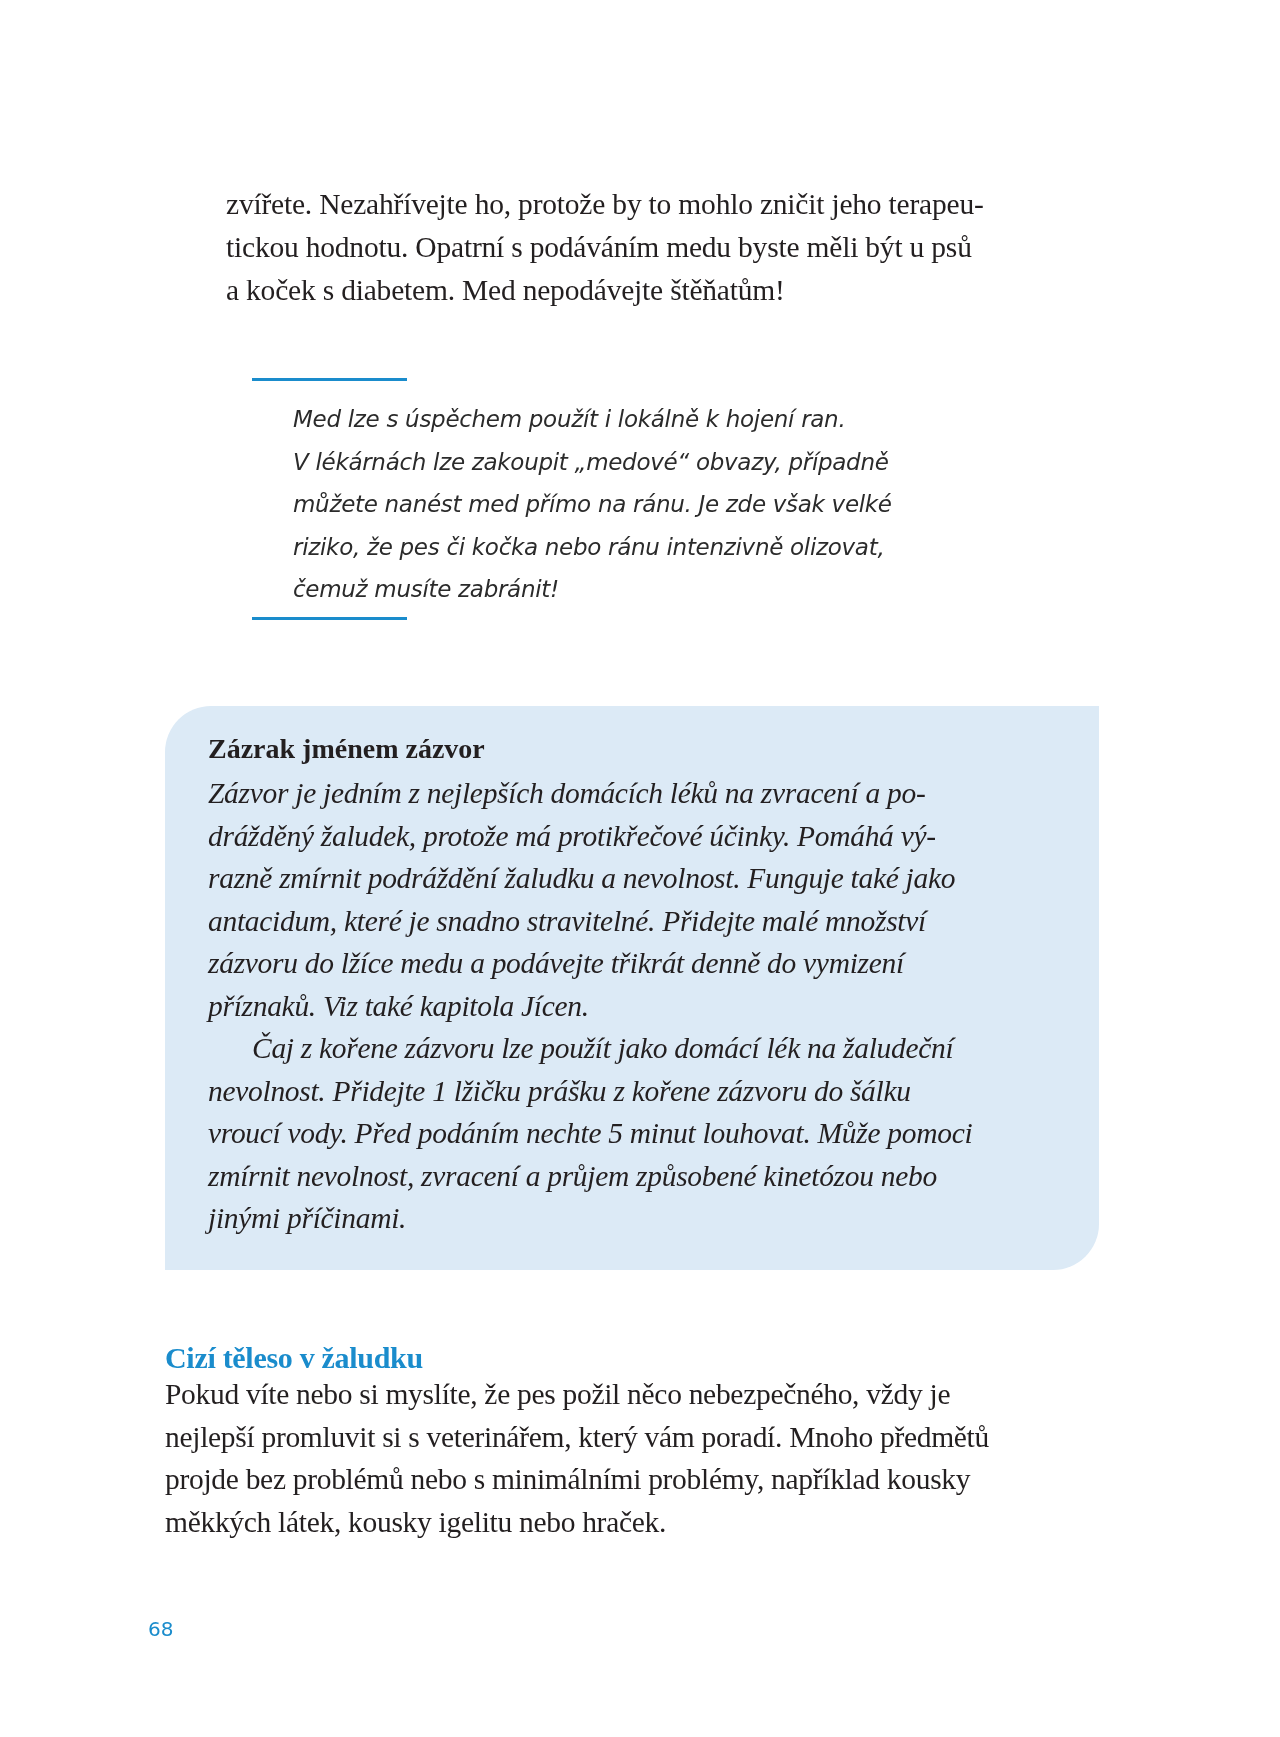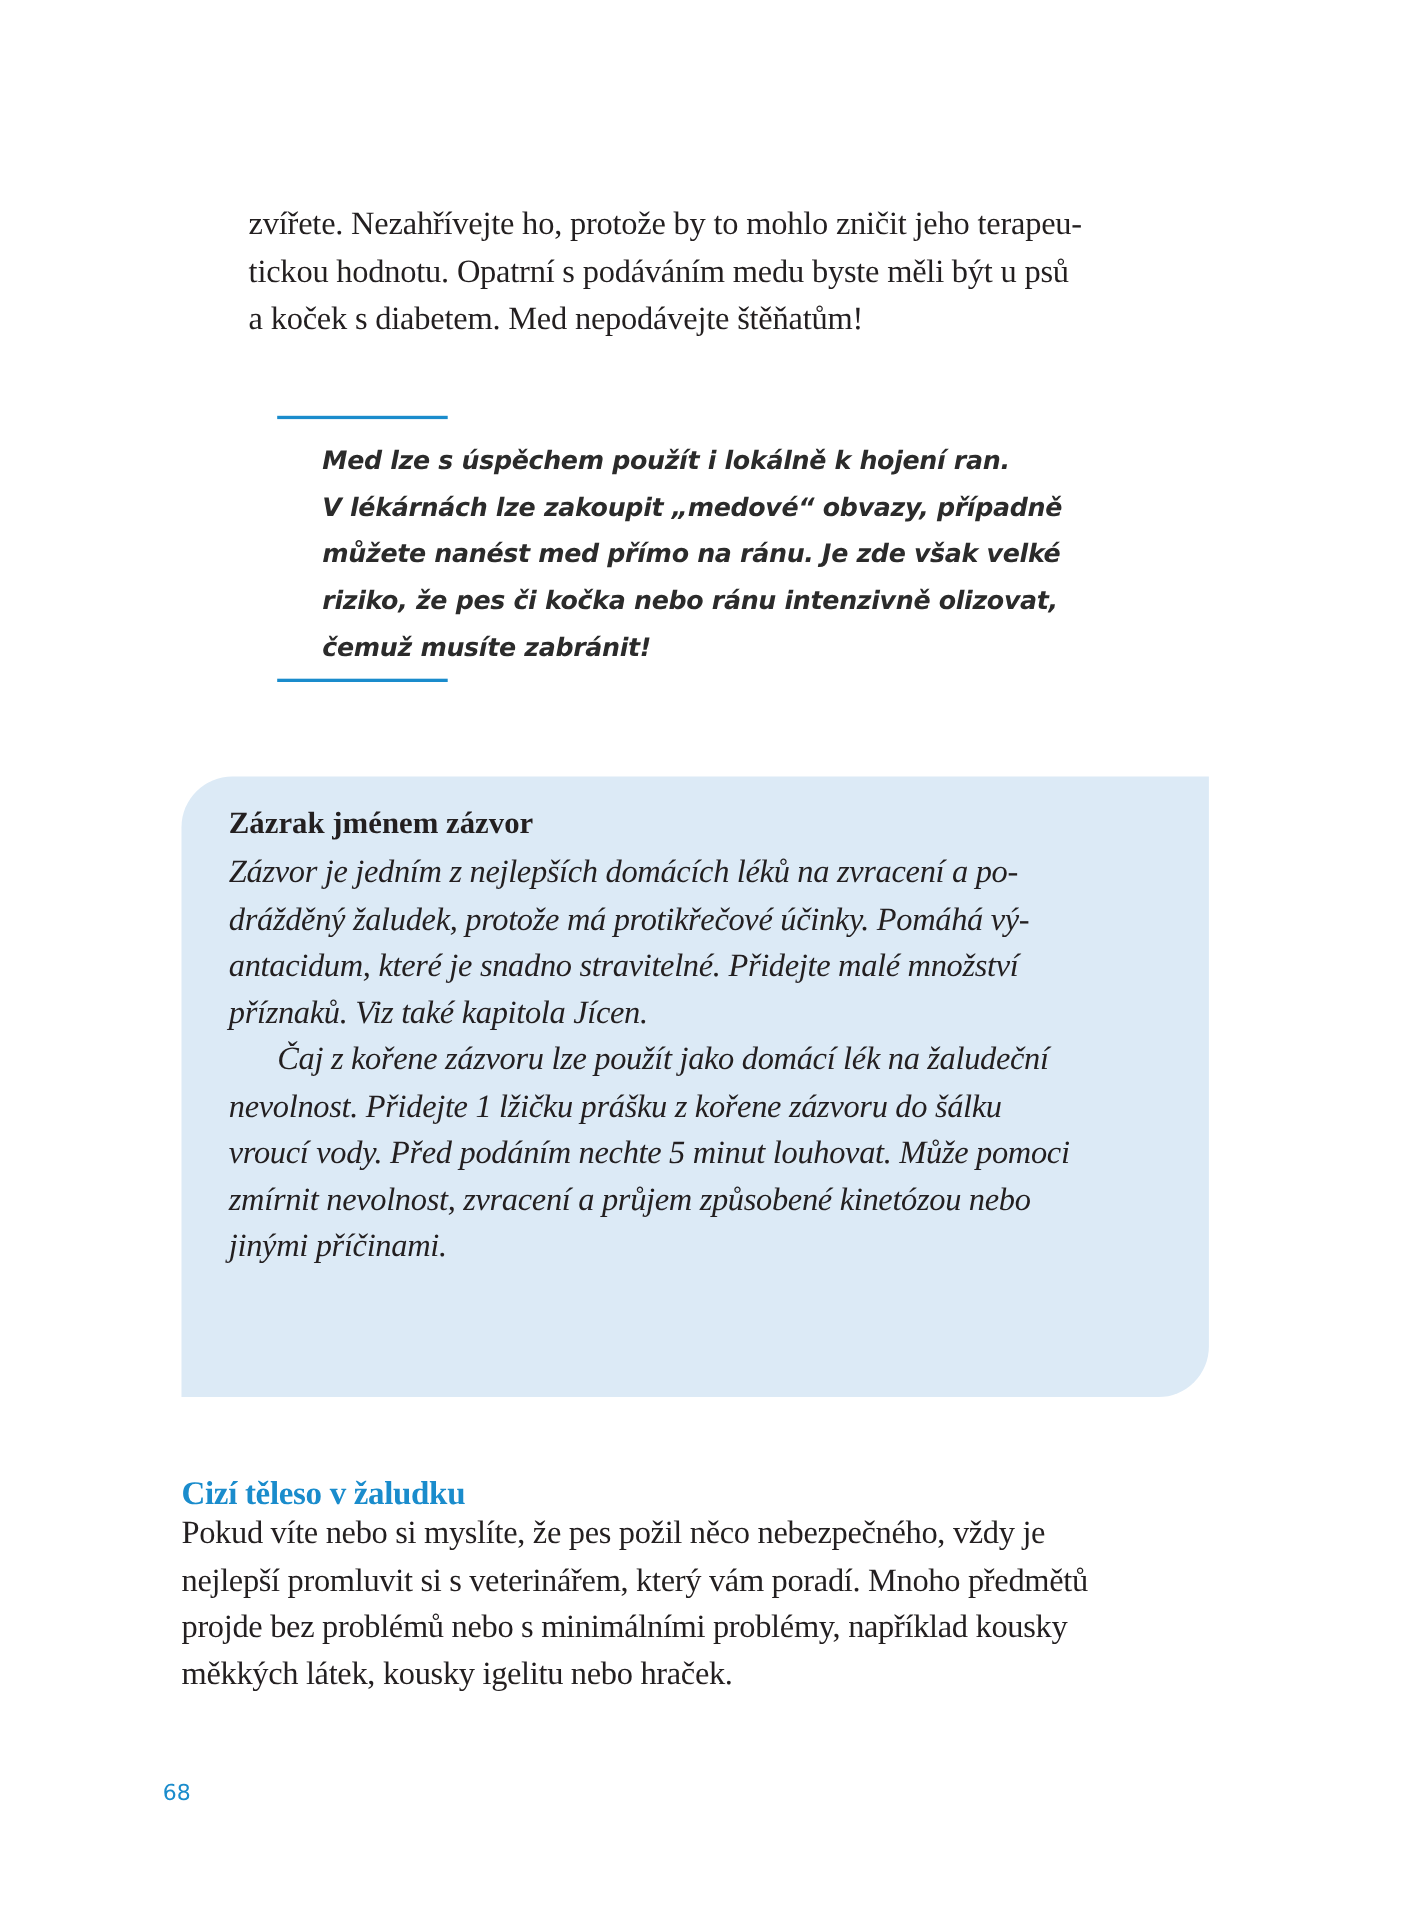--- a/index.html
+++ b/index.html
@@ -48,21 +48,21 @@
       position: absolute;
       left: 293px;
       top: 398px;
       width: 780px;
       font-style: italic;
       font-size: 23px;
       line-height: 42.5px;
       color: #2b2b2b;
       letter-spacing: -0.3px;
     }
-    .tip .line { display: block; white-space: nowrap; font-weight: bold; }
+    .tip .line { display: block; white-space: nowrap; }
 
     
     .box {
       position: absolute;
       left: 165px;
       top: 706px;
       width: 934px;
       height: 564px;
       background: #dceaf6;
       border-top-left-radius: 46px;
@@ -139,21 +139,23 @@
   <span class="line">riziko, že pes či kočka nebo ránu intenzivně olizovat,</span>
   <span class="line">čemuž musíte zabránit!</span>
 </div>
 <div class="rule bottom"></div>
 
 <div class="box"></div>
 <div class="box-title serif">Zázrak jménem zázvor</div>
 <div class="box-body serif">
   <span class="line">Zázvor je jedním z nejlepších domácích léků na zvracení a po-</span>
   <span class="line">drážděný žaludek, protože má protikřečové účinky. Pomáhá vý-</span>
+  <span class="line">razně zmírnit podráždění žaludku a nevolnost. Funguje také jako</span>
   <span class="line">antacidum, které je snadno stravitelné. Přidejte malé množství</span>
+  <span class="line">zázvoru do lžíce medu a podávejte třikrát denně do vymizení</span>
   <span class="line">příznaků. Viz také kapitola Jícen.</span>
   <span class="line indent">Čaj z kořene zázvoru lze použít jako domácí lék na žaludeční</span>
   <span class="line">nevolnost. Přidejte 1 lžičku prášku z kořene zázvoru do šálku</span>
   <span class="line">vroucí vody. Před podáním nechte 5 minut louhovat. Může pomoci</span>
   <span class="line">zmírnit nevolnost, zvracení a průjem způsobené kinetózou nebo</span>
   <span class="line">jinými příčinami.</span>
 </div>
 
 <div class="section-heading serif">Cizí těleso v žaludku</div>
 <div class="section-body serif">

